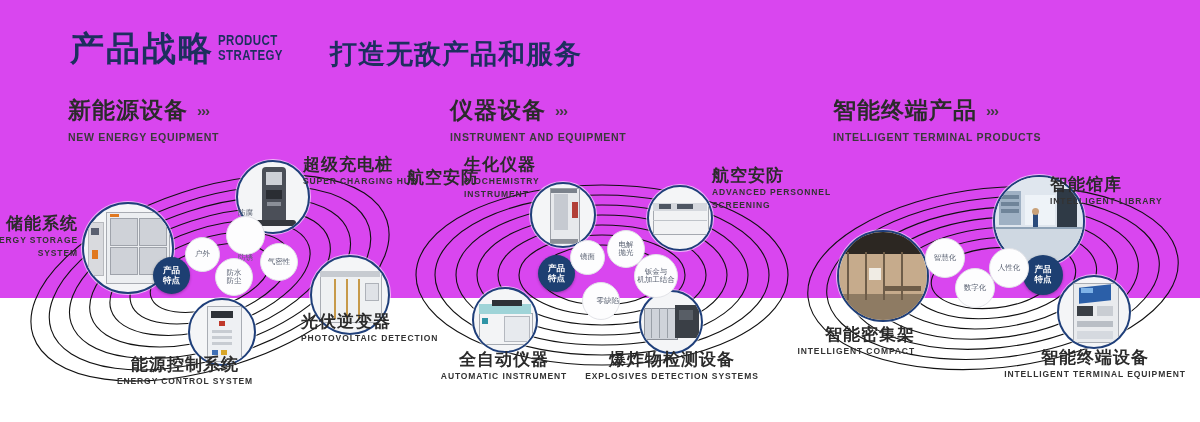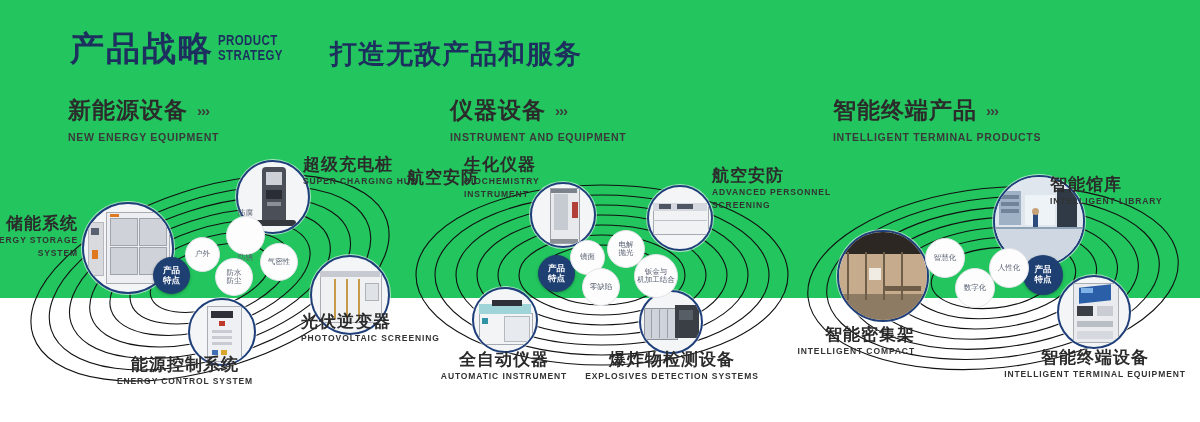--- a/index.html
+++ b/index.html
@@ -1,17 +1,17 @@
 <!DOCTYPE html>
 <html><head>
 <meta charset="utf-8">
 <style>
   html,body{margin:0;padding:0;background:#ffffff;}
   body{width:1200px;height:422px;overflow:hidden;font-family:"Liberation Sans","DejaVu Sans",sans-serif;}
-  #root{position:relative;width:1200px;height:298px;background:#22c55e;}
+  #root{position:relative;width:1200px;height:298px;background:#d946ef;}
 
   
   .hdr{position:absolute;left:0;top:0;width:1200px;height:88px;}
   .hdr-cn{position:absolute;left:70px;top:28px;font-size:34px;font-weight:bold;color:#1d2f5e;
           letter-spacing:2px;line-height:40px;font-family:"Liberation Sans","DejaVu Sans",sans-serif;}
   .hdr-en{position:absolute;left:218px;top:33px;width:100px;color:#1d2f5e;font-weight:bold;
           font-size:14px;line-height:15px;letter-spacing:0.5px;
           transform:scaleX(.82);transform-origin:left top;}
   .hdr-sub{position:absolute;left:330px;top:36px;font-size:27px;font-weight:bold;color:#1d2f5e;
            letter-spacing:1px;}
@@ -128,21 +128,21 @@
         <div class="bx" style="left:8px;top:14px;width:60px;height:50px;background:#eff1f3;border:1px solid #a9adb4;"></div>
         <div class="bx" style="left:8px;top:14px;width:60px;height:6px;background:#c7cbd1;"></div>
         <div class="bx" style="left:22px;top:22px;width:2px;height:40px;background:#c79a4a;"></div>
         <div class="bx" style="left:34px;top:22px;width:2px;height:40px;background:#c79a4a;"></div>
         <div class="bx" style="left:46px;top:22px;width:2px;height:40px;background:#c79a4a;"></div>
         <div class="bx" style="left:53px;top:26px;width:12px;height:16px;background:#dfe2e7;border:1px solid #aeb2b9;"></div>
       </div>
     </div>
     <div class="lbl" style="left:291px;top:162px;">
       <div class="cn">光伏逆变器</div>
-      <div class="en">PHOTOVOLTAIC SCREENING</div>
+      <div class="en">PHOTOVOLTAIC DETECTION</div>
     </div>
 
     <div class="node" style="left:178px;top:148px;width:64px;height:64px;">
       <div class="dev">
         <div class="bx" style="left:17px;top:6px;width:33px;height:54px;background:#eef0f3;border:1px solid #a9adb4;"></div>
         <div class="bx" style="left:21px;top:11px;width:22px;height:7px;background:#2e3238;"></div>
         <div class="bx" style="left:29px;top:21px;width:6px;height:5px;background:#c0392b;"></div>
         <div class="bx" style="left:22px;top:30px;width:20px;height:3px;background:#c8ccd2;"></div>
         <div class="bx" style="left:22px;top:36px;width:20px;height:3px;background:#c8ccd2;"></div>
         <div class="bx" style="left:22px;top:42px;width:20px;height:3px;background:#c8ccd2;"></div>
@@ -255,21 +255,21 @@
       <span>产品</span>
       <span>特点</span>
     </div>
     <div class="bub ghost" style="left:168px;top:90px;width:33px;height:33px;">
       <span>镜面</span>
     </div>
     <div class="bub ghost" style="left:205px;top:80px;width:36px;height:36px;flex-direction:column;">
       <span>电解</span>
       <span>抛光</span>
     </div>
-    <div class="bub ghost" style="left:180px;top:118px;width:36px;height:36px;">
+    <div class="bub ghost" style="left:180px;top:132px;width:36px;height:36px;justify-content:flex-end;">
       <span>零缺陷</span>
     </div>
     <div class="bub ghost" style="left:232px;top:104px;width:42px;height:42px;flex-direction:column;">
       <span>钣金与</span>
       <span>机加工结合</span>
     </div>
   </div>
 
   <div class="cluster" style="left:795px;">
     <svg class="rings" viewBox="0 0 400 265">

